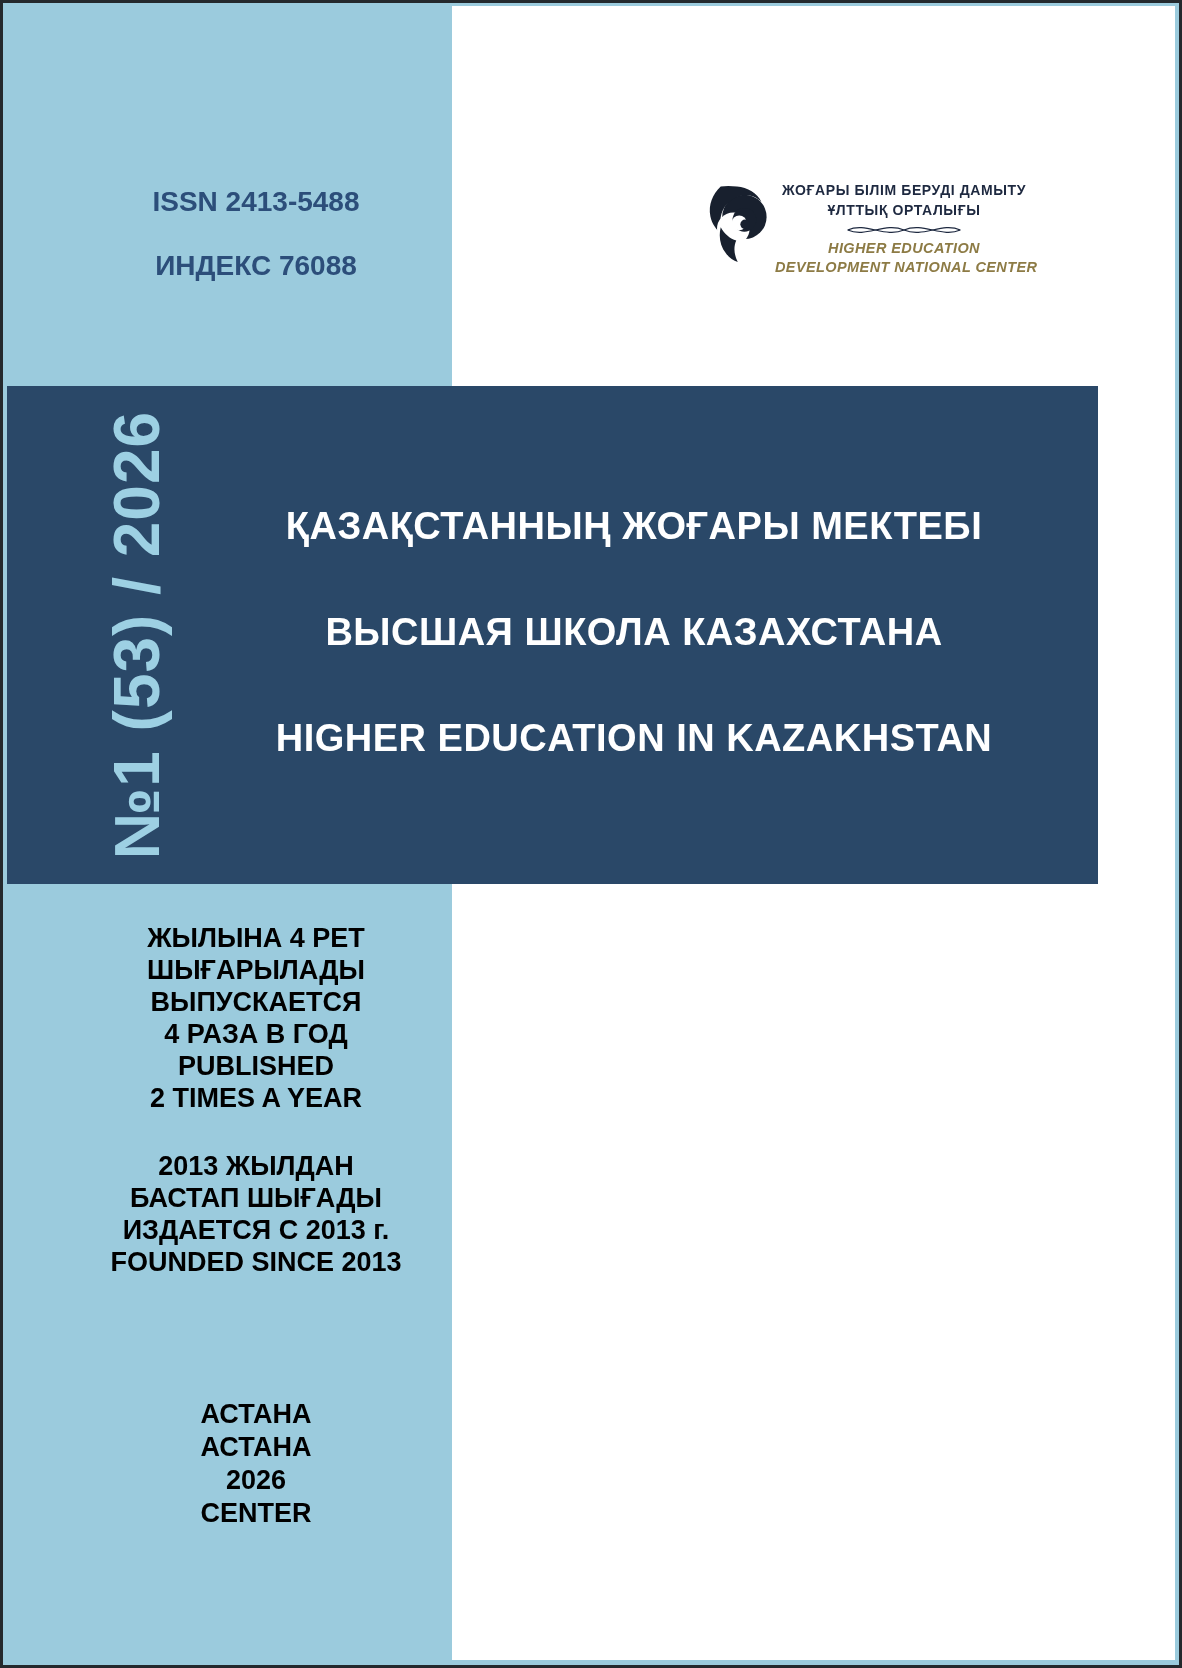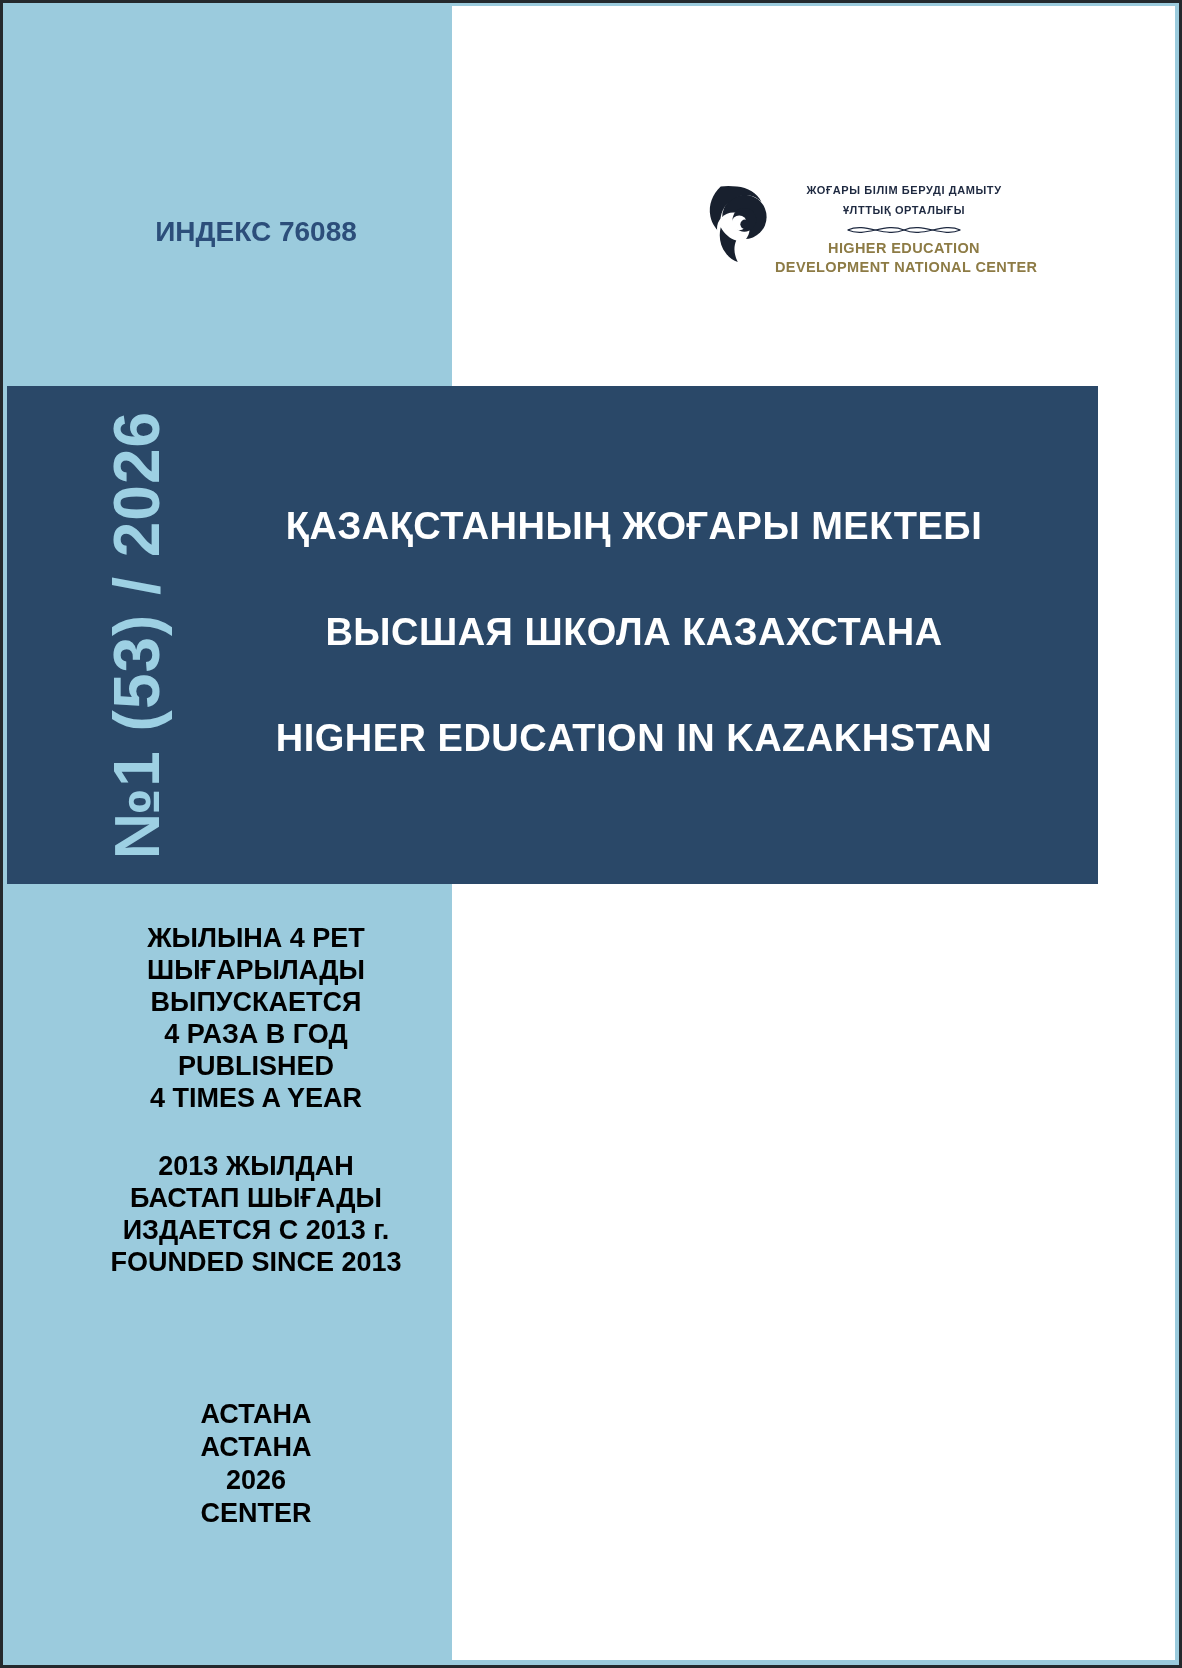--- a/index.html
+++ b/index.html
@@ -35,33 +35,34 @@
   
   .logo { position: absolute; left: 697px; top: 177px; width: 340px; }
   .logo-swirl { position: absolute; left: 0; top: 4px; width: 74px; height: 88px; }
   .logo-text {
     position: absolute; left: 75px; top: 0; width: 258px;
     text-align: center;
   }
   .logo-kk {
     color: #1e2940;
     font-weight: bold;
-    font-size: 11px;
+    font-size: 14px;
     line-height: 20px;
     letter-spacing: 0.6px;
     white-space: nowrap;
   }
   .logo-divider { display: block; margin: 3px auto 2px auto; }
   .logo-en {
     color: #8d7b45;
     font-weight: bold;
     font-size: 14.5px;
     line-height: 19px;
     letter-spacing: 0.4px;
     white-space: nowrap;
+    font-style: italic;
   }
 
   
   .banner {
     position: absolute;
     left: 4px; top: 383px;
     width: 1091px; height: 498px;
     background: #2a4868;
   }
   .issue-vertical {
@@ -114,20 +115,21 @@
   .info-city      { top: 1395px; line-height: 33px; }
 </style>
 </head>
 <body>
 
 <div class="page">
 
   <div class="white-panel"></div>
 
   <div class="issn-block">
+    <div>ISSN 2413-5488</div>
     <div class="index-line">ИНДЕКС 76088</div>
   </div>
 
   <div class="logo">
     <svg class="logo-swirl" viewBox="0 0 100 118" aria-hidden="true">
       <circle cx="60" cy="44" r="30" fill="#18202e"></circle>
       <path d="M28 3 C 17 13 11 28 14 43 C 16 53 22 62 31 68 C 26 56 26 42 33 31 C 41 19 54 13 67 15 C 73 16 79 19 83 24 C 78 12 64 4 50 3 C 42 2 34 2 28 3 Z" fill="#18202e"></path>
       <circle cx="45" cy="60" r="22" fill="#ffffff"></circle>
       <circle cx="60" cy="48" r="16" fill="#18202e"></circle>
       <circle cx="53" cy="52" r="10" fill="#ffffff"></circle>
@@ -156,21 +158,21 @@
       <div class="banner-title t2">HIGHER EDUCATION IN KAZAKHSTAN</div>
     </div>
   </div>
 
   <div class="info-block info-frequency">
     <div>ЖЫЛЫНА 4 РЕТ</div>
     <div>ШЫҒАРЫЛАДЫ</div>
     <div>ВЫПУСКАЕТСЯ</div>
     <div>4 РАЗА В ГОД</div>
     <div>PUBLISHED</div>
-    <div>4 TIMES A YEAR</div>
+    <div>2 TIMES A YEAR</div>
   </div>
 
   <div class="info-block info-founded">
     <div>2013 ЖЫЛДАН</div>
     <div>БАСТАП ШЫҒАДЫ</div>
     <div>ИЗДАЕТСЯ С 2013 г.</div>
     <div>FOUNDED SINCE 2013</div>
   </div>
 
   <div class="info-block info-city">

